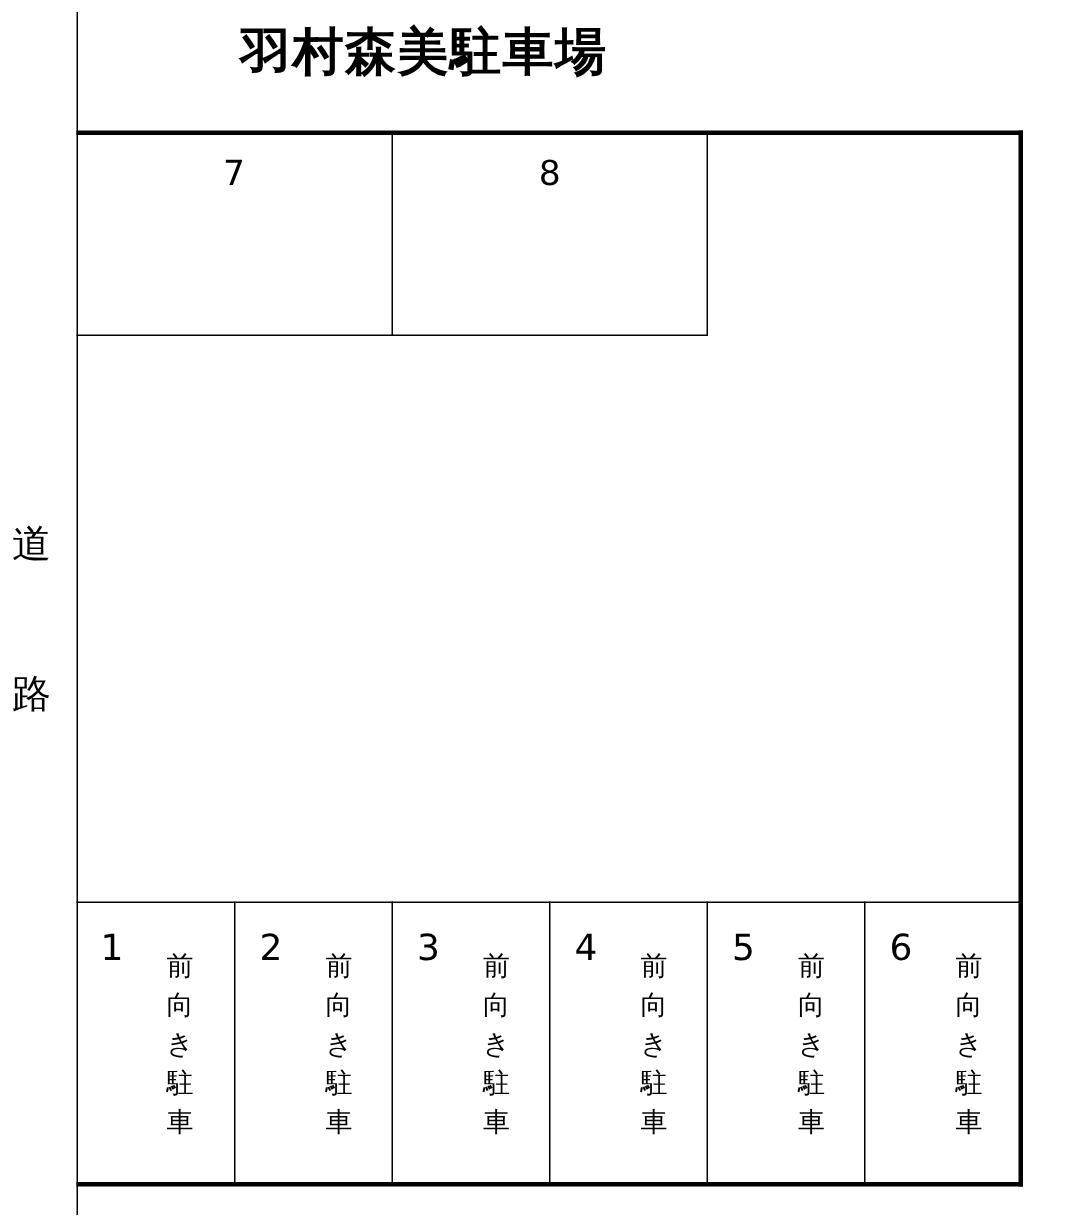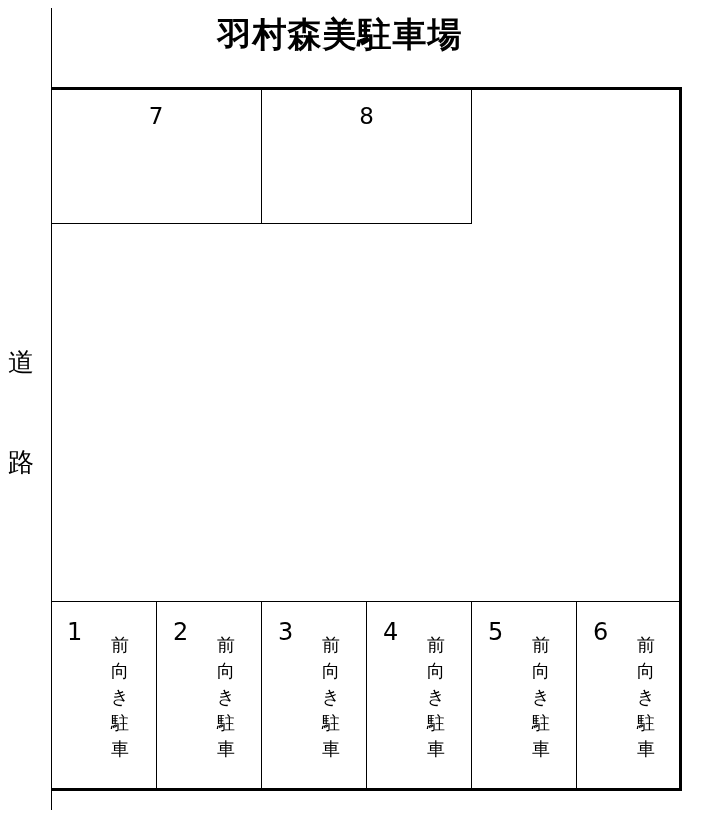--- a/index.html
+++ b/index.html
@@ -1,19 +1,19 @@
 <!DOCTYPE html>
 <html><head>
 <meta charset="utf-8">
 <style>
   html, body { margin:0; padding:0; background:#ffffff; }
   body { width:715px; height:816px; position:relative; overflow:hidden;
          font-family: "DejaVu Sans", sans-serif; color:#000; }
   .abs { position:absolute; }
-  .title { left:160px; top:12px; width:360px; text-align:center;
+  .title { left:160px; top:12px; width:360px; 
            font-size:34px; font-weight:bold; letter-spacing:1px; }
   .road-line { left:51px; top:8px; width:1px; height:802px; background:#000; }
   .outer-top { left:51px; top:87px; width:631px; height:3px; background:#000; }
   .outer-right { left:679px; top:87px; width:3px; height:704px; background:#000; }
   .outer-bottom { left:51px; top:788px; width:631px; height:3px; background:#000; }
   .road-label { left:8px; font-size:26px; }
   .space { position:absolute; box-sizing:border-box; }
   .space-top { top:89px; height:135px; border-right:1px solid #000; border-bottom:1px solid #000; }
   .space-bottom { top:601px; height:188px; border-top:1px solid #000; border-right:1px solid #000; }
   .num-top { position:absolute; top:14px; width:100%; text-align:center; font-size:23px; }

